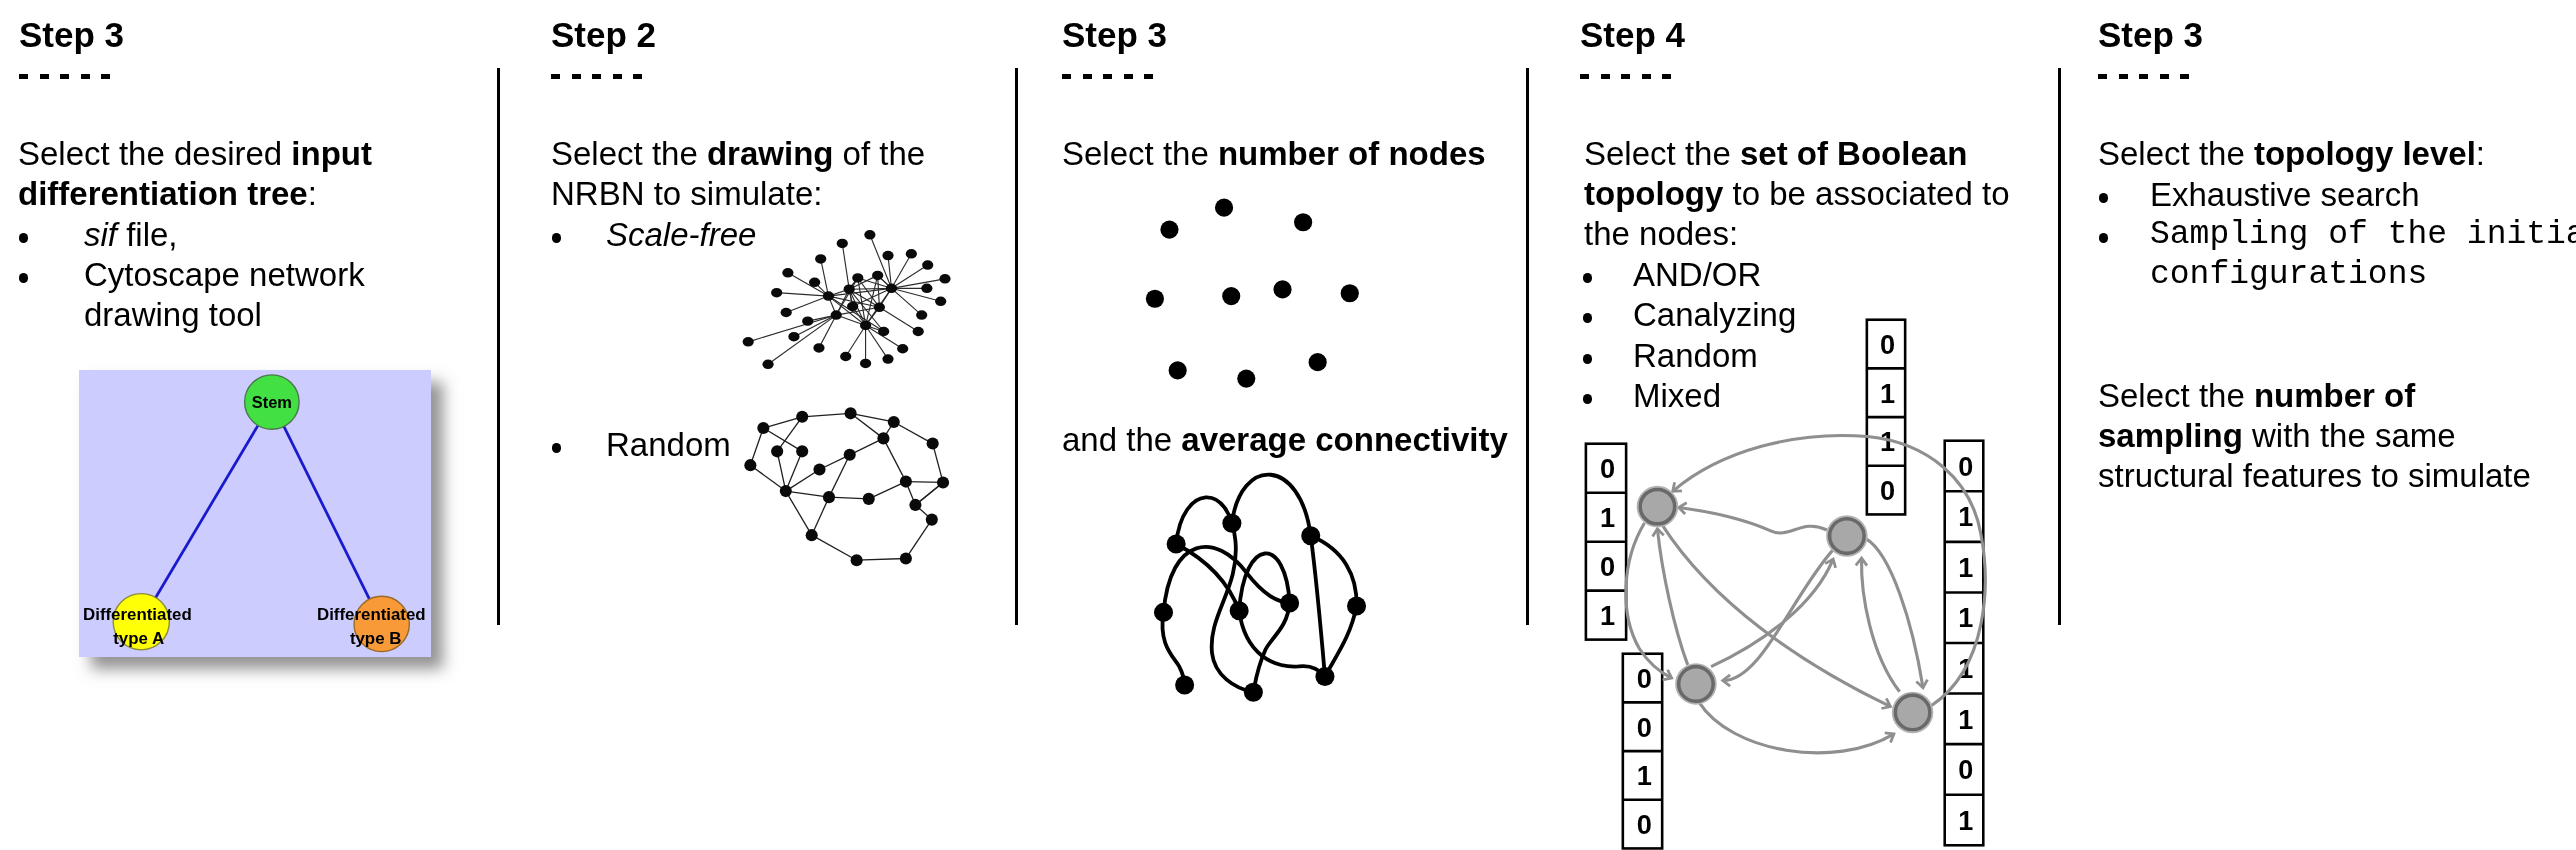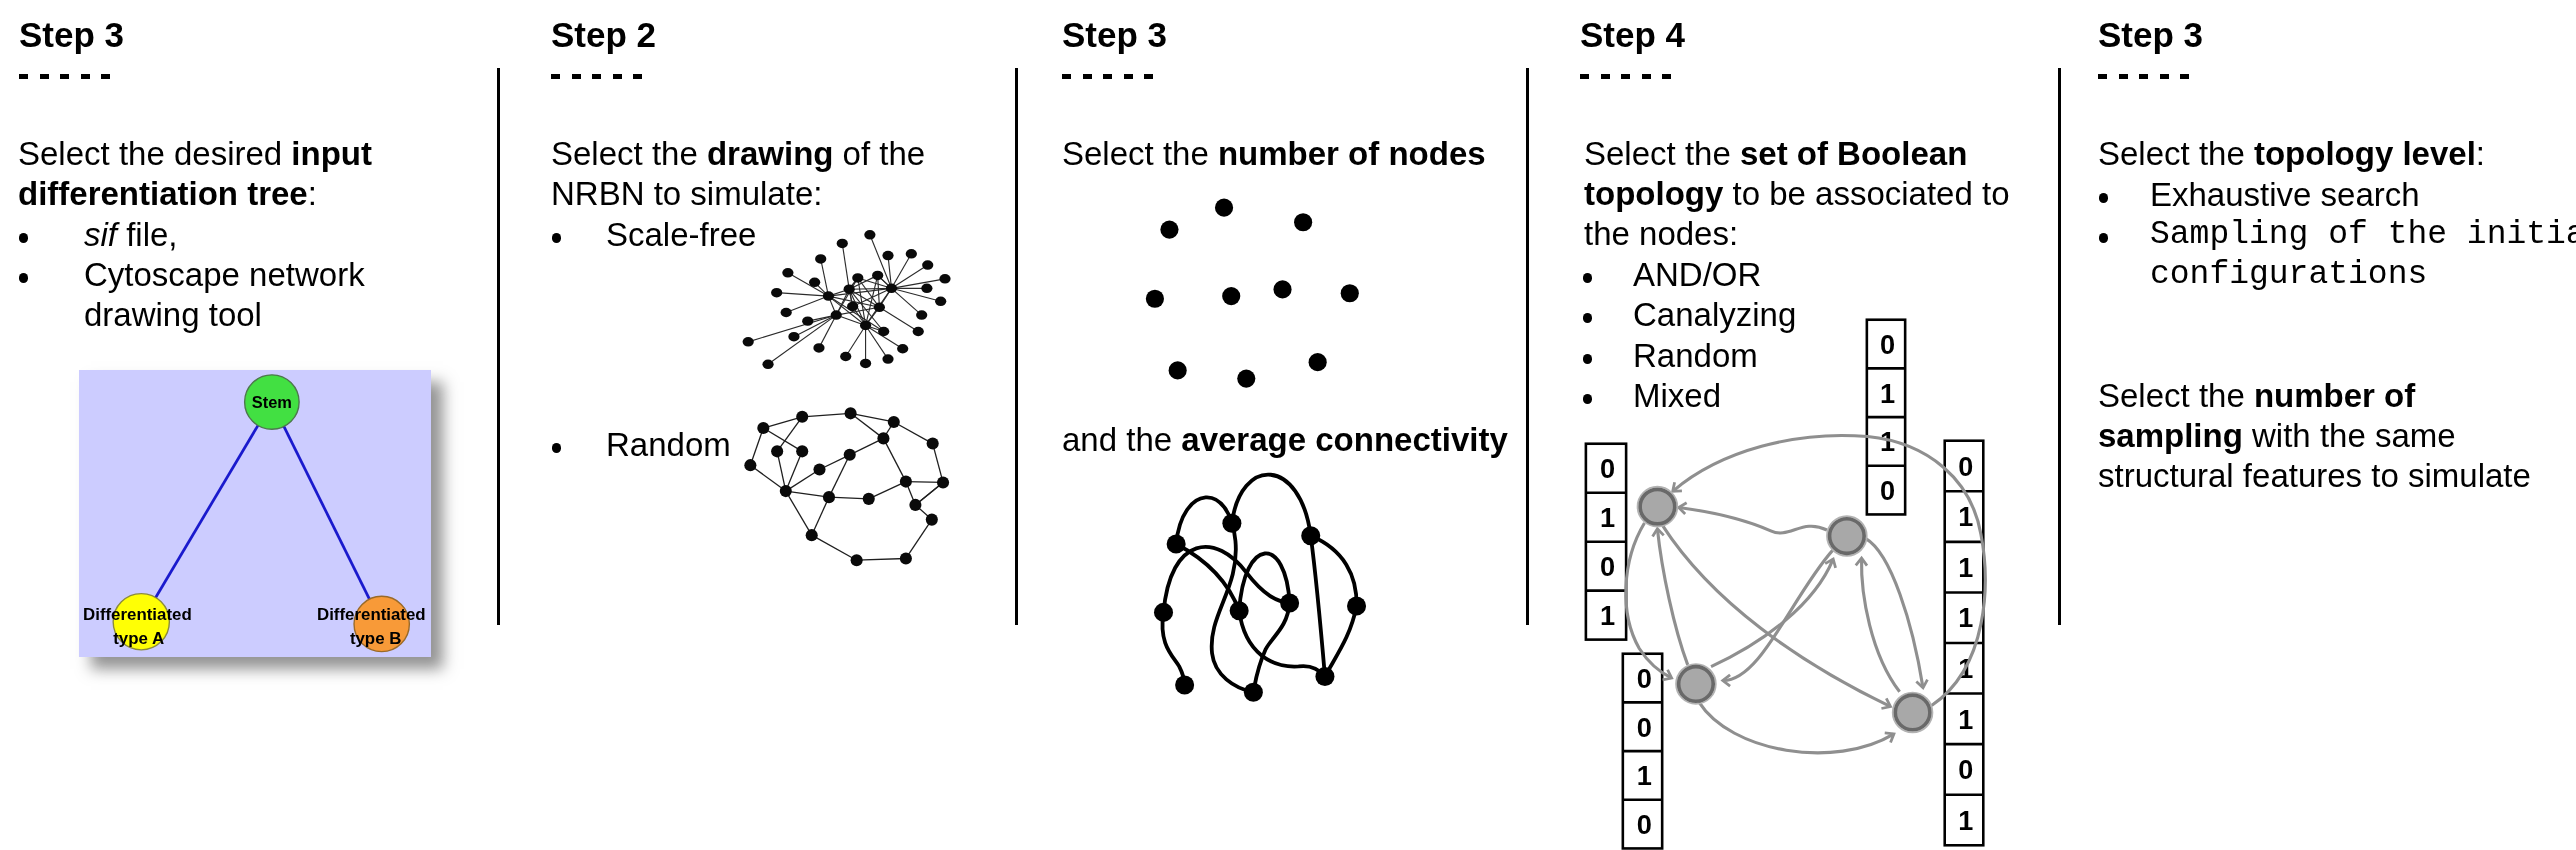--- a/index.html
+++ b/index.html
@@ -70,21 +70,21 @@
   <circle cx="72" cy="290.9" r="32.5" fill="#ffff05" stroke="#8b8b3b" stroke-width="1.6"></circle>
   <circle cx="350" cy="293.5" r="32" fill="#f89a38" stroke="#9a6a28" stroke-width="1.6"></circle>
   <text x="223" y="44.3" font-size="19" font-weight="bold" text-anchor="middle" fill="#000">Stem</text>
   <text x="67.5" y="289.3" font-size="19.5" font-weight="bold" text-anchor="middle" fill="#000">Differentiated</text>
   <text x="69" y="316.8" font-size="19.5" font-weight="bold" text-anchor="middle" fill="#000">type A</text>
   <text x="338" y="289.3" font-size="19.5" font-weight="bold" text-anchor="middle" fill="#000">Differentiated</text>
   <text x="343" y="316.8" font-size="19.5" font-weight="bold" text-anchor="middle" fill="#000">type B</text>
 </svg>
 <div class="abs body-text" style="left:551px; top:134px;">Select the <b>drawing</b> of the<br>NRBN to simulate:</div>
 <div class="abs body-text" style="left:551px; top:215px;">
-    <div style="position:relative; padding-left:55px;"><span style="position:absolute; left:0.9px; top:18px; width:9.5px; height:9.5px; border-radius:50%; background:#000;"></span>Scale-free</div>
+    <div style="position:relative; padding-left:55px;font-style:italic;"><span style="position:absolute; left:0.9px; top:18px; width:9.5px; height:9.5px; border-radius:50%; background:#000;"></span>Scale-free</div>
   </div>
 <div class="abs body-text" style="left:551px; top:425px;">
     <div style="position:relative; padding-left:55px;"><span style="position:absolute; left:0.9px; top:18px; width:9.5px; height:9.5px; border-radius:50%; background:#000;"></span>Random</div>
   </div>
 <svg class="abs" style="left:727px; top:221px;" width="234" height="164" viewBox="840 255 270 190">
     <line x1="1005" y1="271" x2="1030" y2="333" stroke="#2b2b2b" stroke-width="1.3"></line>
     <line x1="973" y1="281" x2="981" y2="334" stroke="#2b2b2b" stroke-width="1.3"></line>
     <line x1="948" y1="299" x2="957" y2="342" stroke="#2b2b2b" stroke-width="1.3"></line>
     <line x1="1026" y1="295" x2="1030" y2="333" stroke="#2b2b2b" stroke-width="1.3"></line>
     <line x1="1053" y1="293" x2="1030" y2="333" stroke="#2b2b2b" stroke-width="1.3"></line>

